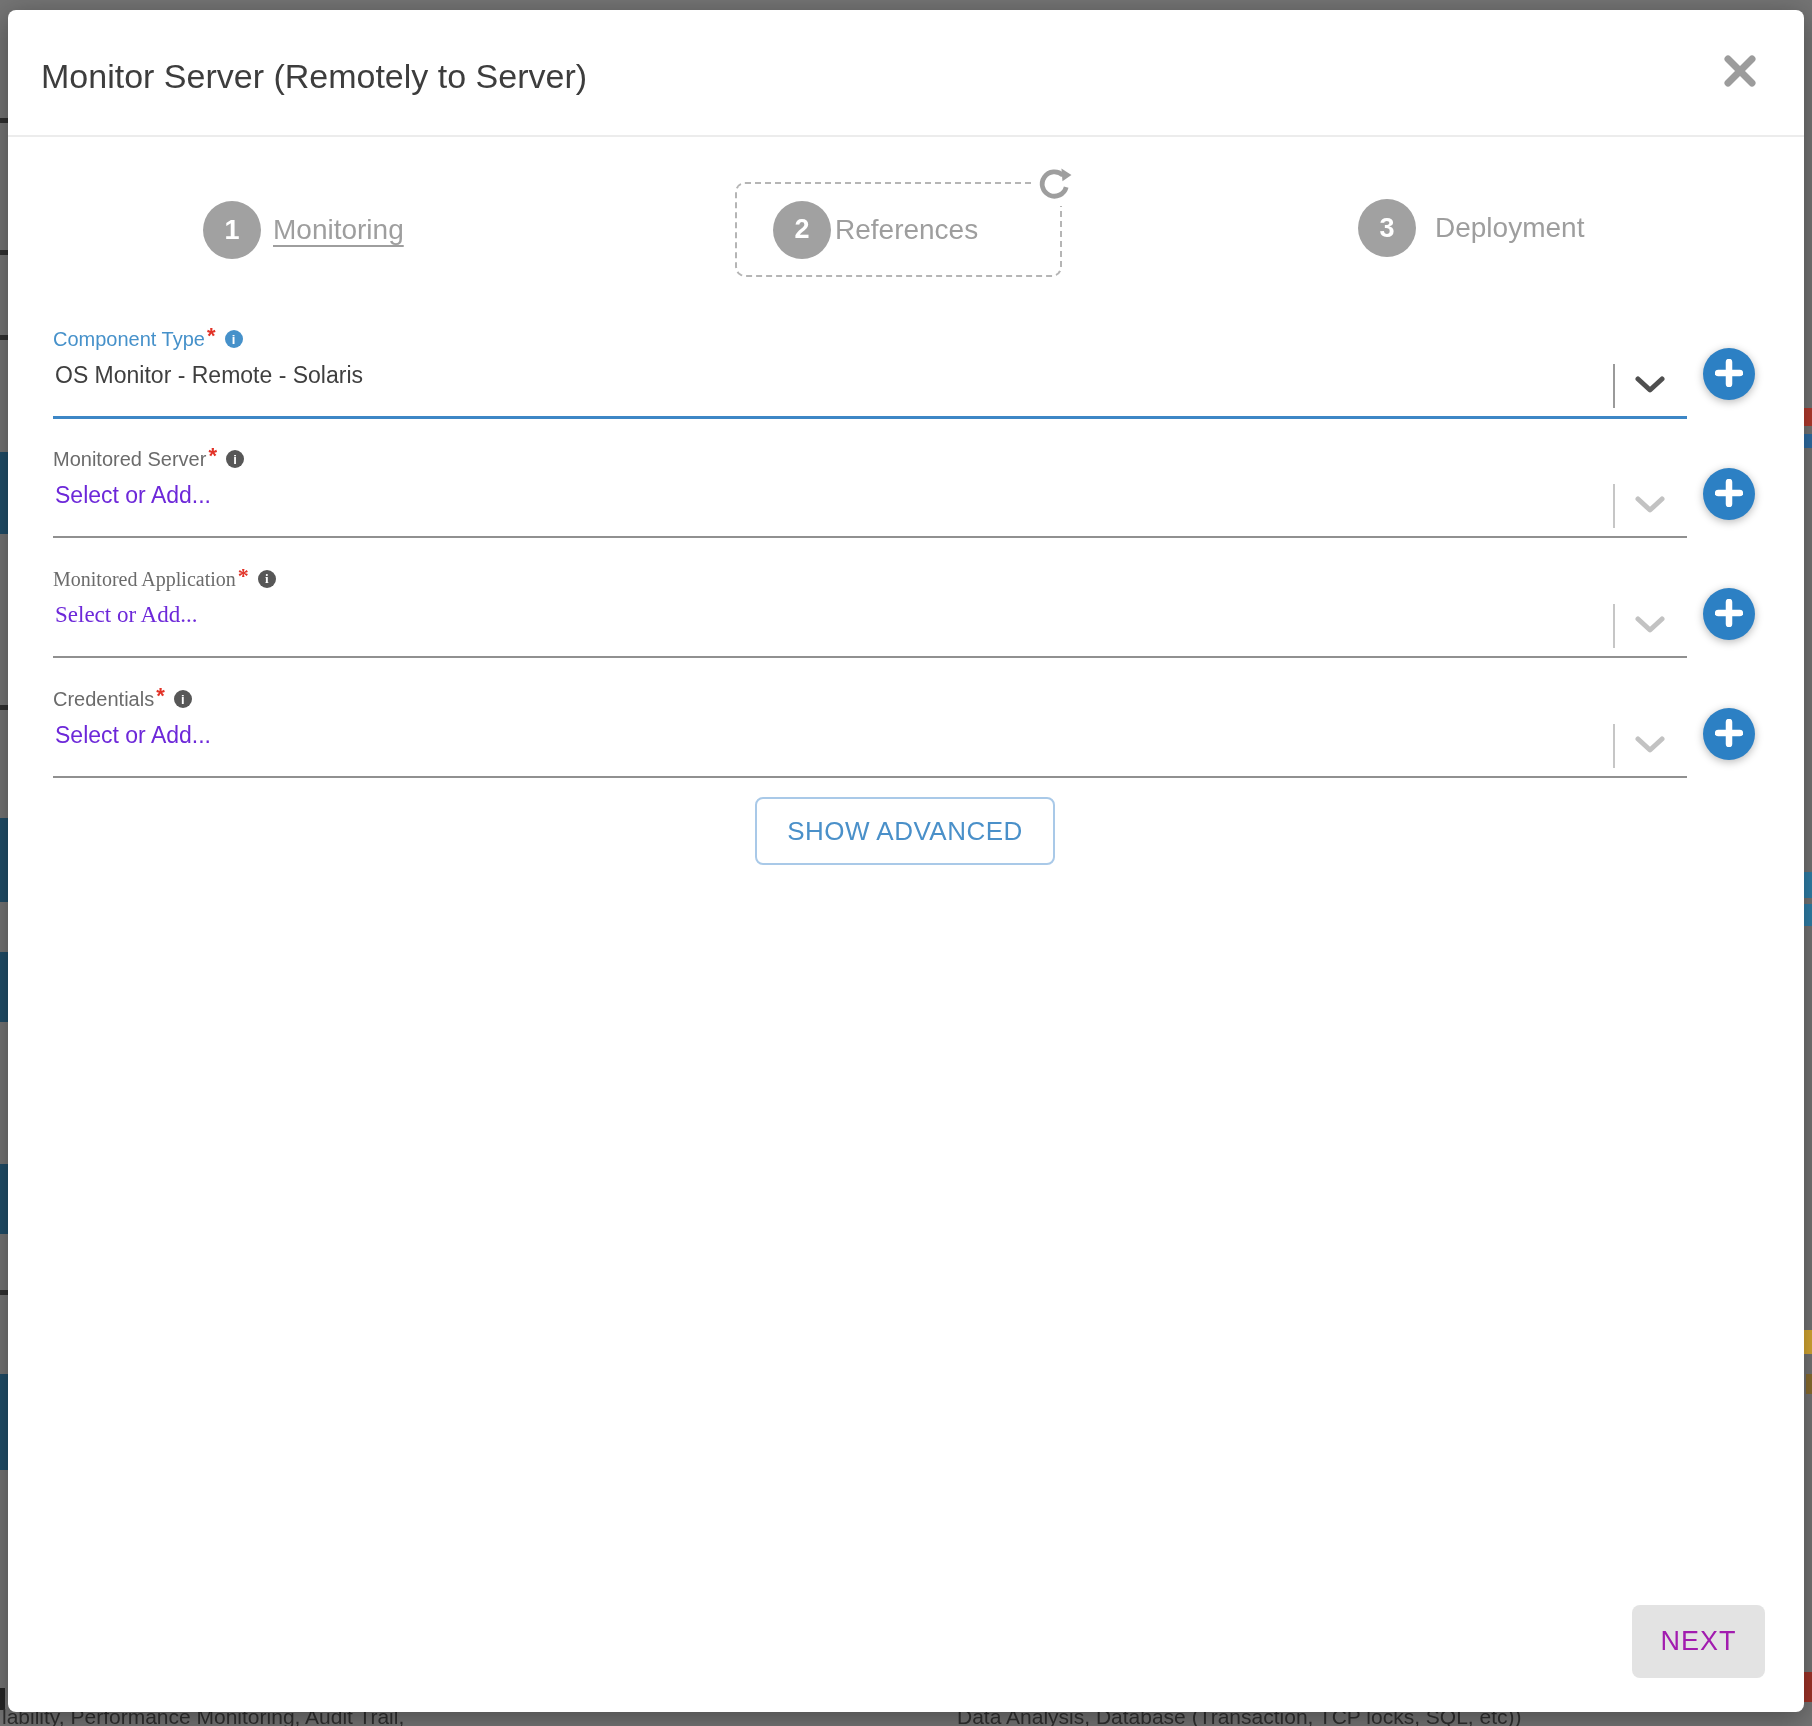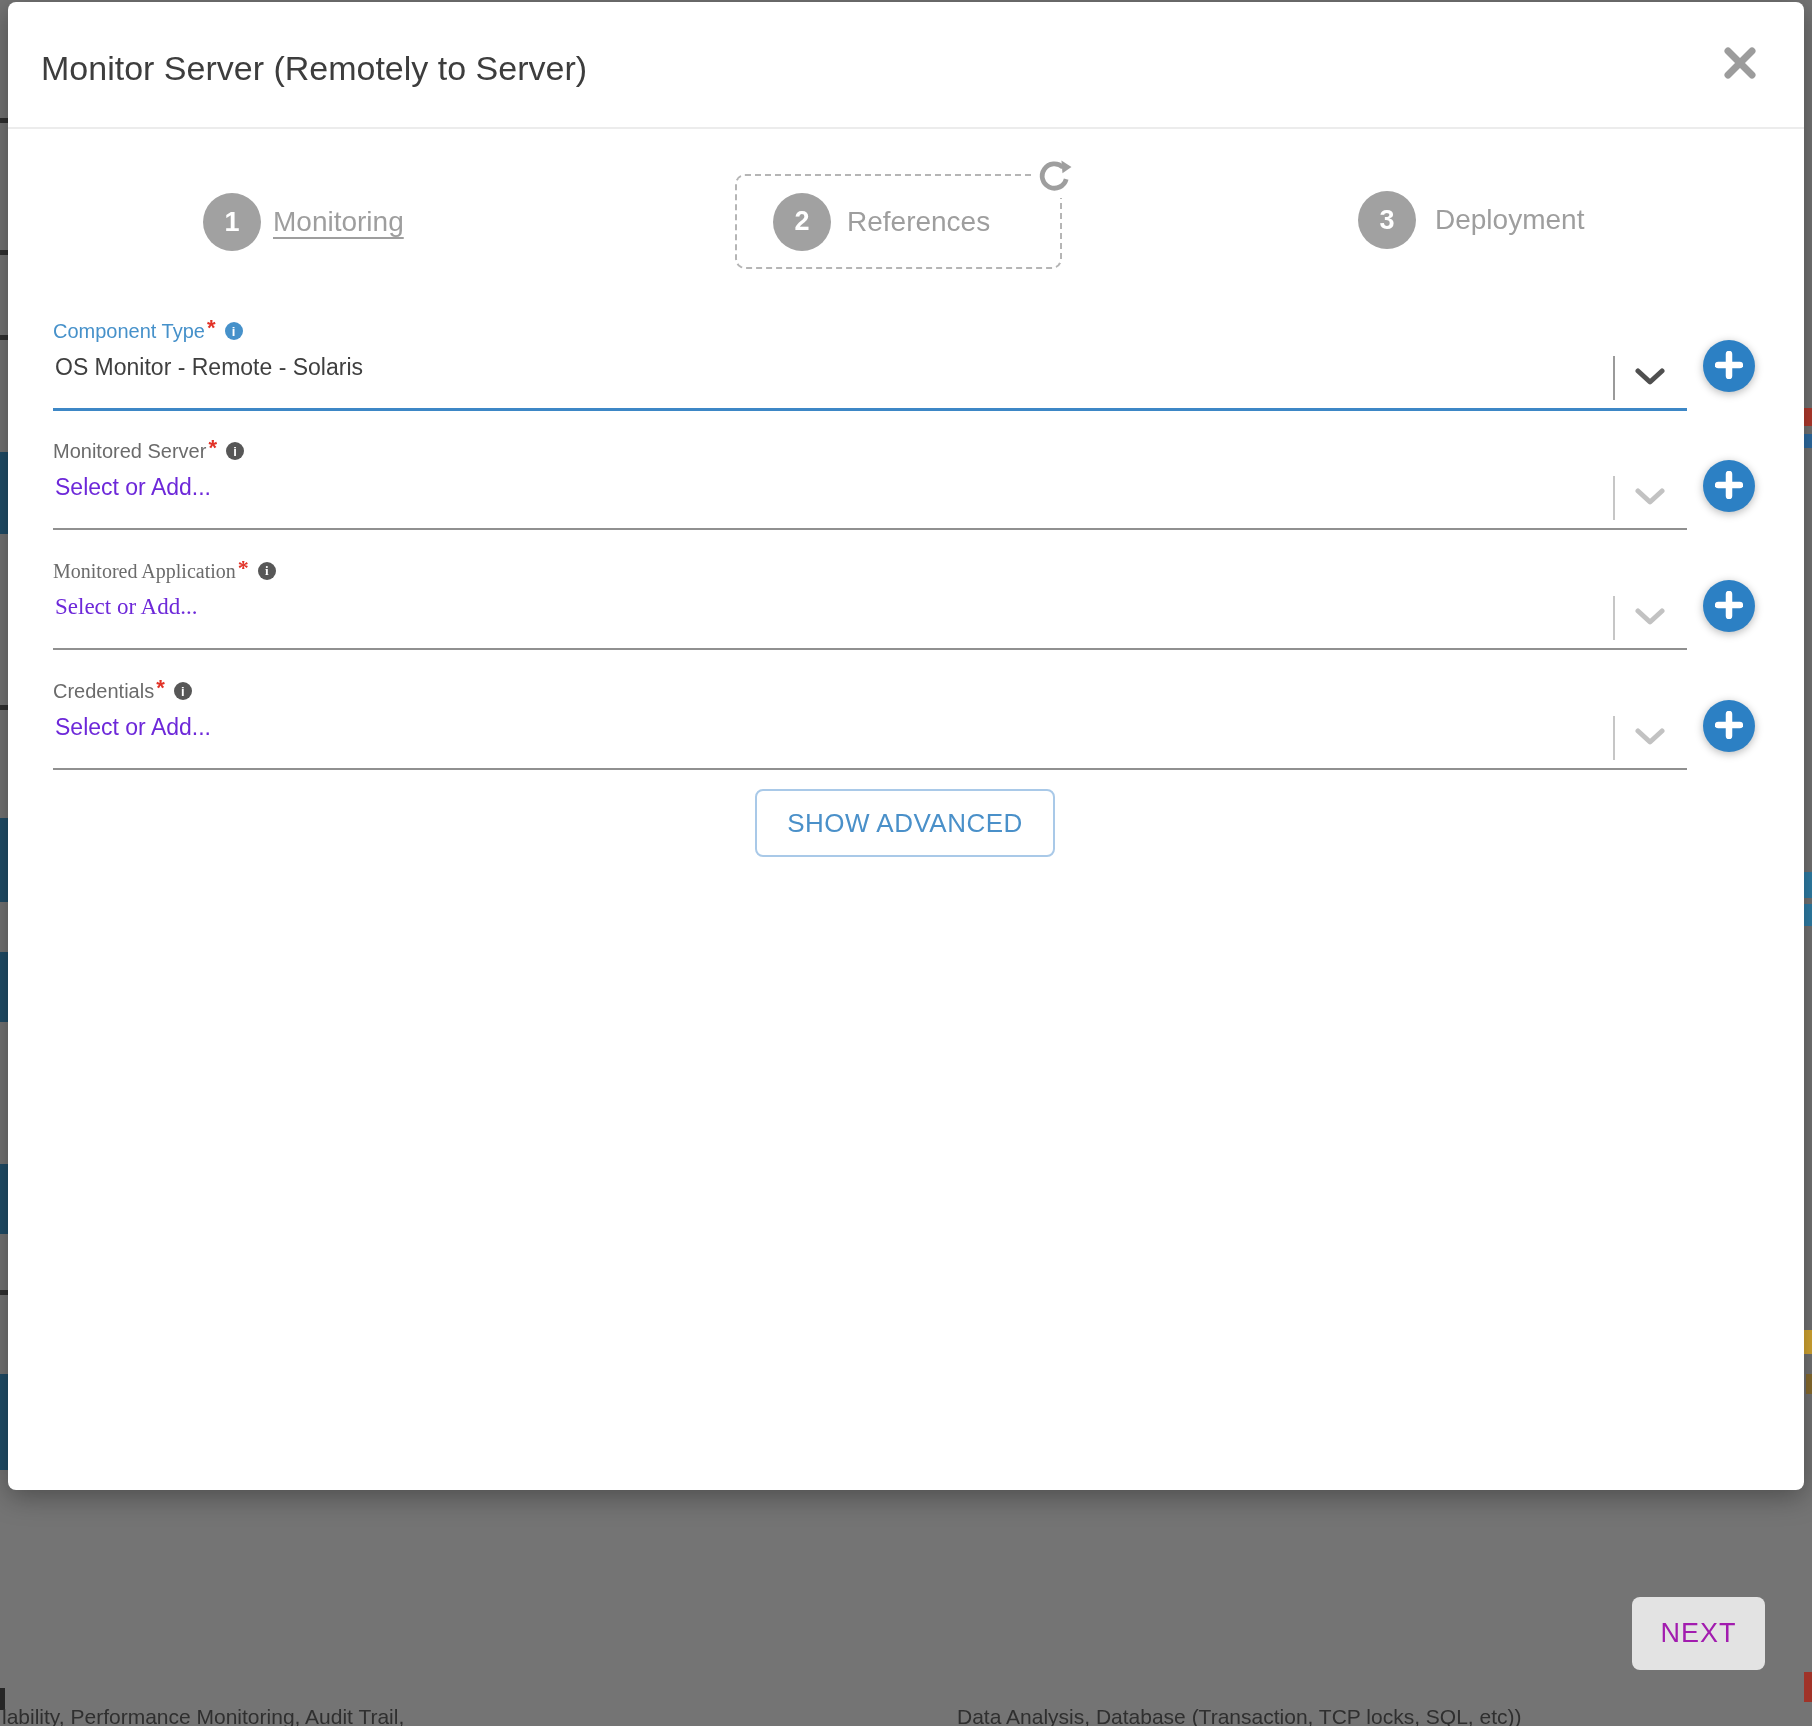--- a/index.html
+++ b/index.html
@@ -6,21 +6,21 @@
   body{
     width:1812px;height:1726px;position:relative;overflow:hidden;
     background:#747474;
     font-family:"Liberation Sans", sans-serif;
   }
   
   .bg-frag{position:absolute;z-index:0;}
   .bg-text{position:absolute;z-index:0;font-size:21px;color:#2f2f2f;white-space:nowrap;}
   
   .modal{
-    position:absolute;left:8px;top:2px;width:1796px;height:1488px;
+    position:absolute;left:8px;top:10px;width:1796px;height:1702px;
     background:#ffffff;border-radius:8px;z-index:1;
     box-shadow:0 6px 28px rgba(0,0,0,0.35);
   }
   .modal-title{
     position:absolute;left:33px;top:44px;font-size:34px;line-height:44px;color:#3d3d3d;
   }
   .close-btn{
     position:absolute;left:1708px;top:38px;width:48px;height:48px;cursor:pointer;
     display:flex;align-items:center;justify-content:center;background:transparent;border:none;
   }
@@ -34,21 +34,21 @@
     flex:0 0 auto;
   }
   .step-label{font-size:28px;color:#9e9e9e;}
   .step1-circle{position:absolute;left:195px;top:191px;}
   .step1-label{position:absolute;left:265px;top:191px;line-height:58px;text-decoration:underline;text-underline-offset:6px;cursor:pointer;}
   .step2-box{
     position:absolute;left:727px;top:172px;width:327px;height:95px;
     border:2px dashed #b5b5b5;border-radius:10px;box-sizing:border-box;
     display:flex;align-items:center;padding-left:36px;
   }
-  .step2-box .step-label{margin-left:16px;}
+  .step2-box .step-label{margin-left:4px;}
   .refresh-wrap{position:absolute;left:1026px;top:156px;width:40px;height:40px;background:#ffffff;display:flex;align-items:center;justify-content:center;cursor:pointer;}
   .step3-circle{position:absolute;left:1350px;top:189px;}
   .step3-label{position:absolute;left:1427px;top:189px;line-height:58px;}
   
   .field-row{position:absolute;left:45px;width:1634px;height:90px;}
   .row0{top:316px;border-bottom:3px solid #3d87c6;}
   .row1{top:436px;border-bottom:2px solid #909090;}
   .row2{top:556px;border-bottom:2px solid #909090;font-family:Liberation Serif, serif;}
   .row3{top:676px;border-bottom:2px solid #909090;}
   .field-label{position:absolute;left:0;top:0;display:flex;align-items:center;font-size:20px;color:#6b6b6b;}

